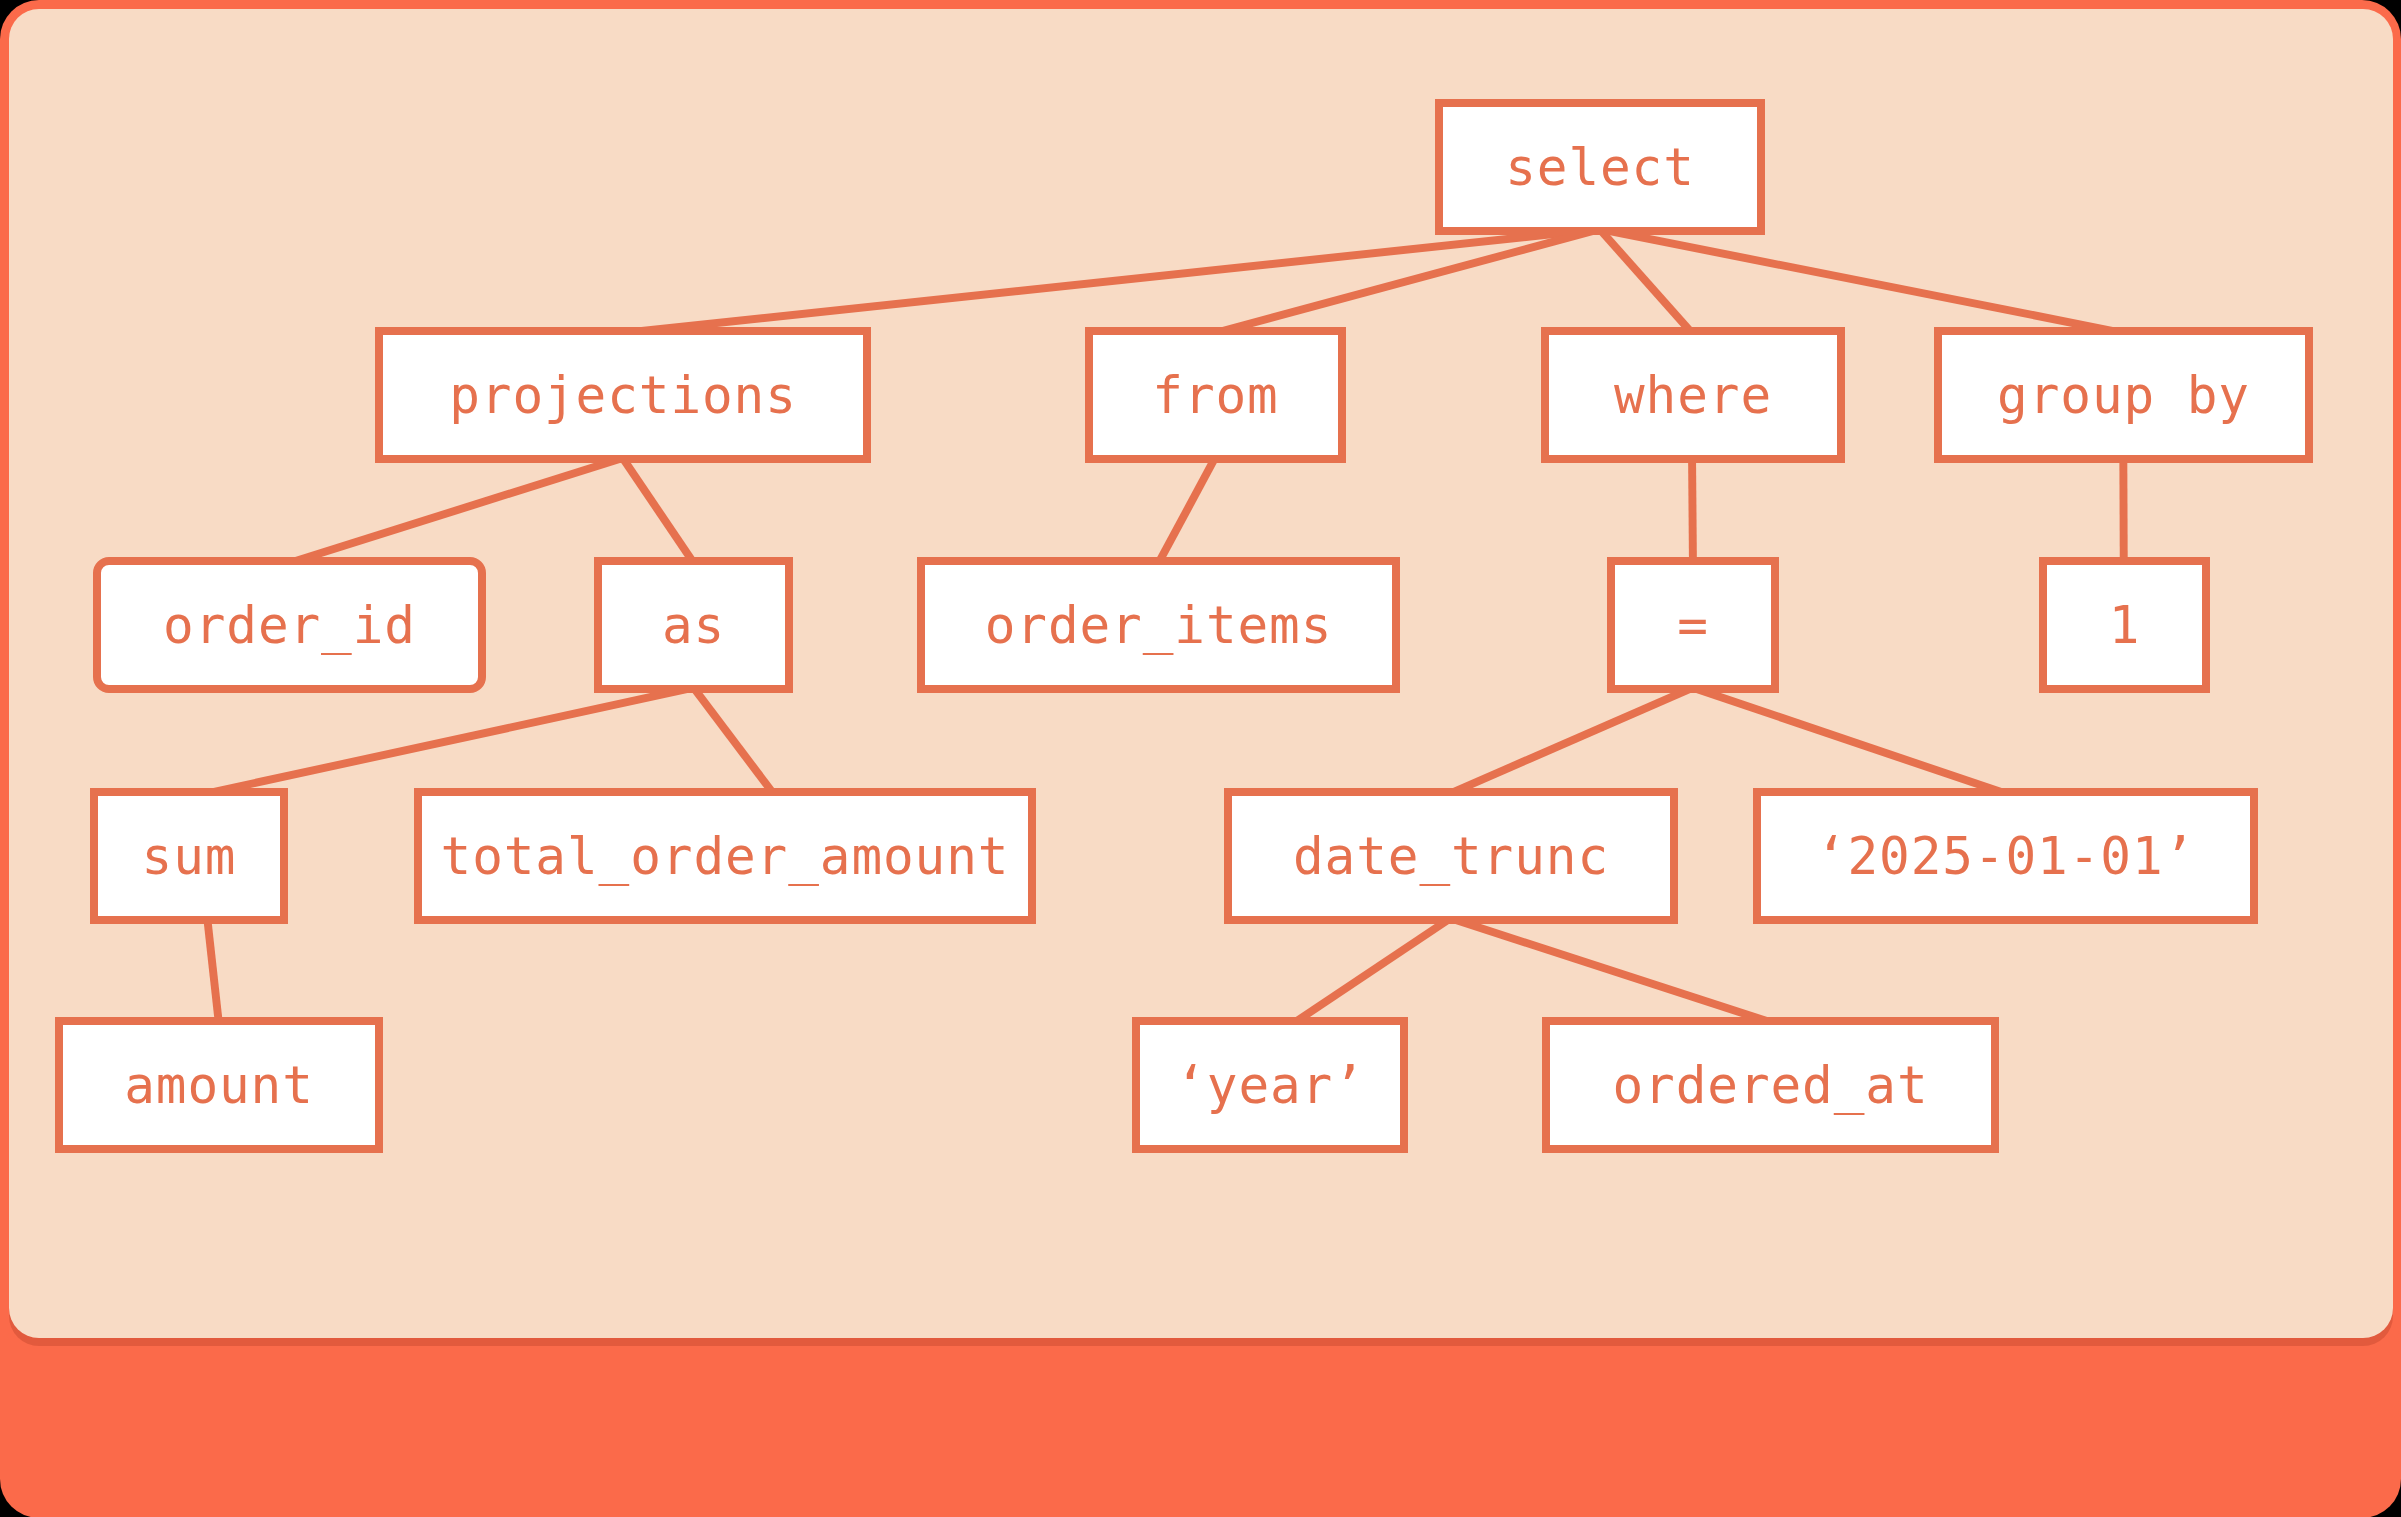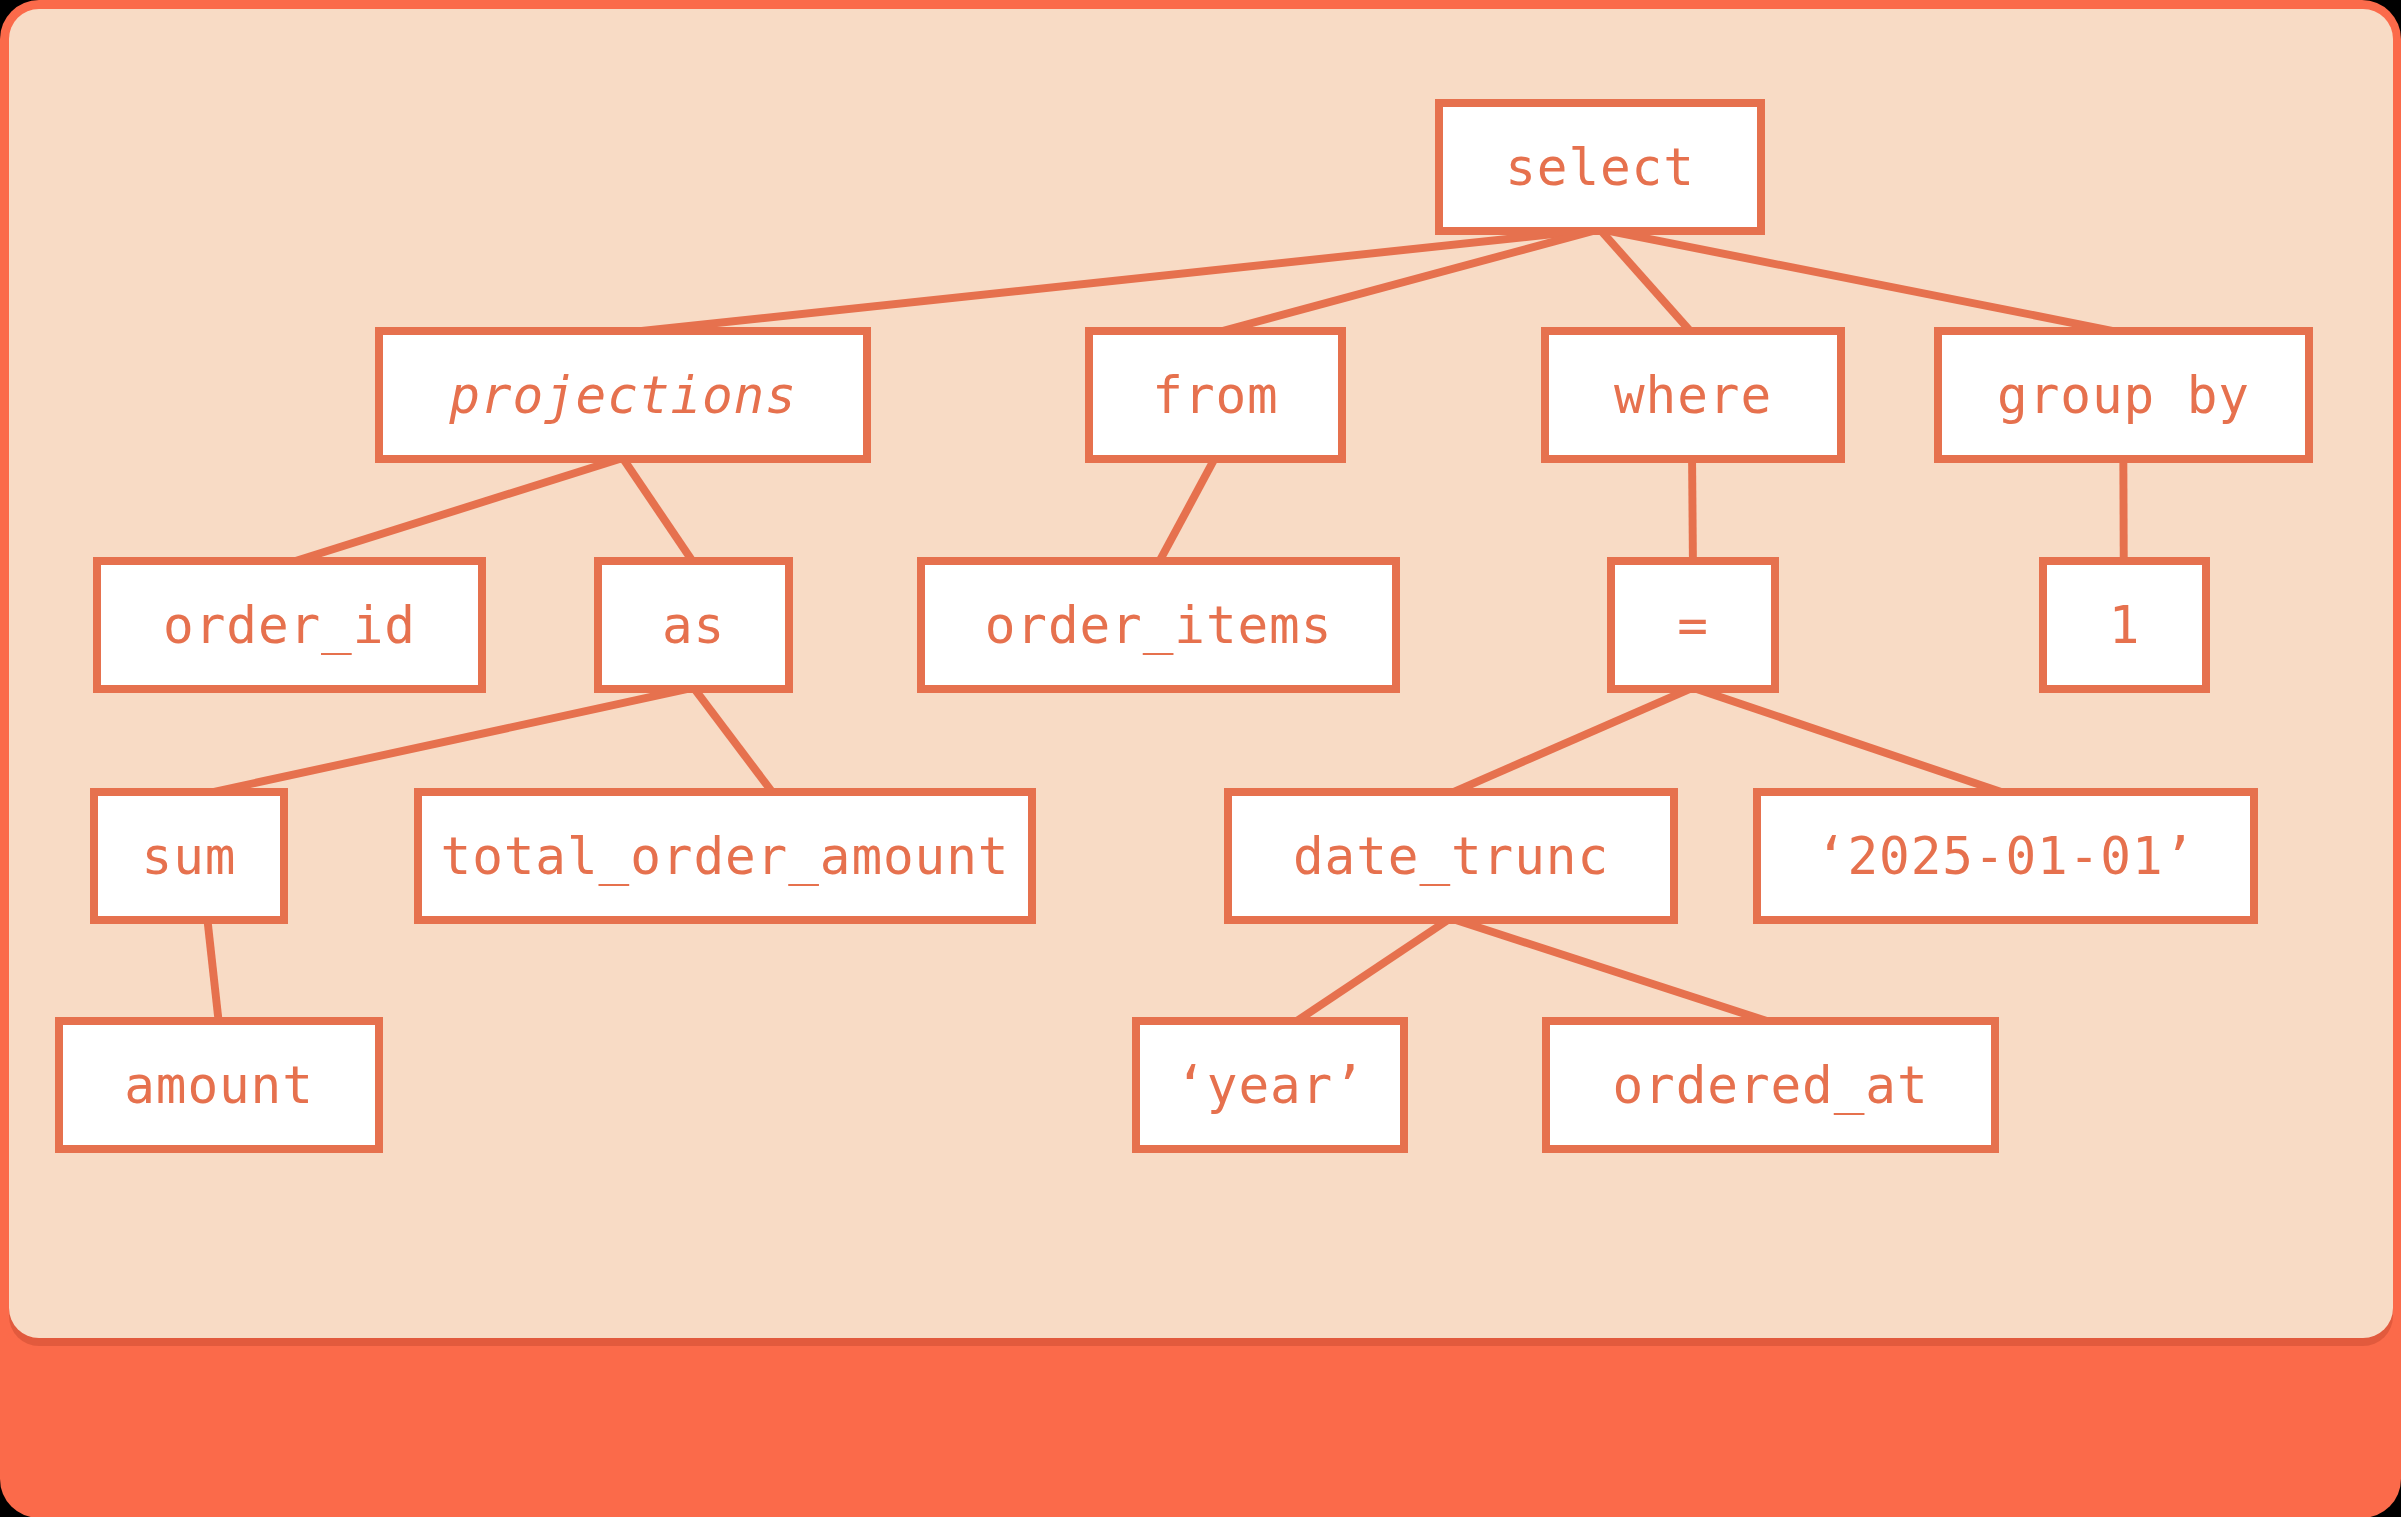--- a/index.html
+++ b/index.html
@@ -89,33 +89,33 @@
       <line x1="1923.5" y1="781" x2="1648" y2="901"></line>
       <line x1="1923.5" y1="781" x2="2278" y2="901"></line>
       <line x1="235.5" y1="1043" x2="248.5" y2="1161"></line>
       <line x1="1648" y1="1043" x2="1471.5" y2="1161"></line>
       <line x1="1648" y1="1043" x2="2011.5" y2="1161"></line>
     </svg>
   <div id="nodes">
       <div class="node" style="left: 1435px; top: 99px; width: 330px; height: 136px;">
         <span class="node-label">select</span>
       </div>
-      <div class="node" style="left: 375px; top: 327px; width: 496px; height: 136px; font-style: italic;">
+      <div class="node" style="left: 375px; top: 327px; width: 496px; height: 136px;">
         <span class="node-label">projections</span>
       </div>
       <div class="node" style="left: 1085px; top: 327px; width: 261px; height: 136px; text-align: center;">
         <span class="node-label">from</span>
       </div>
       <div class="node" style="left: 1541px; top: 327px; width: 304px; height: 136px;">
         <span class="node-label">where</span>
       </div>
       <div class="node" style="left: 1934px; top: 327px; width: 379px; height: 136px;">
         <span class="node-label">group by</span>
       </div>
-      <div class="node" style="left: 93px; top: 557px; width: 393px; height: 136px;">
+      <div class="node" style="left: 93px; top: 557px; width: 393px; height: 136px; border-radius: 16px;">
         <span class="node-label">order_id</span>
       </div>
       <div class="node" style="left: 594px; top: 557px; width: 199px; height: 136px;">
         <span class="node-label">as</span>
       </div>
       <div class="node" style="left: 917px; top: 557px; width: 483px; height: 136px;">
         <span class="node-label">order_items</span>
       </div>
       <div class="node" style="left: 1607px; top: 557px; width: 172px; height: 136px;">
         <span class="node-label">=</span>

